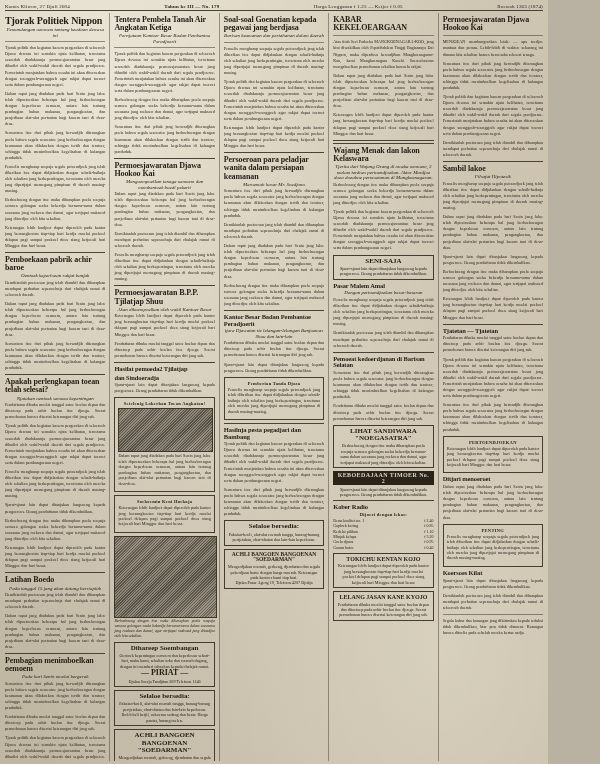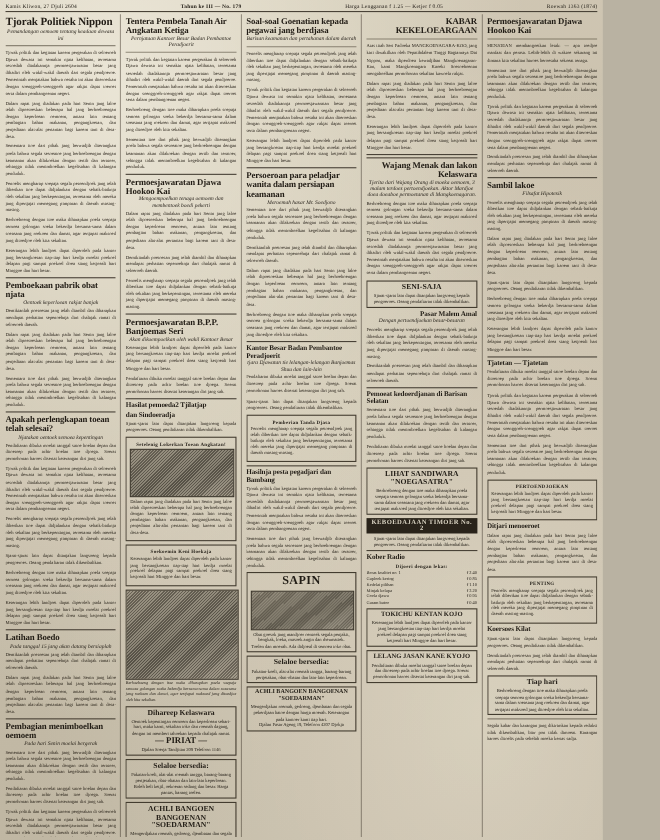--- a/index.html
+++ b/index.html
@@ -61,21 +61,21 @@
   .hl {
     font-family: "Liberation Serif", serif;
     font-weight: bold;
     line-height: 1.02;
     margin: 2px 0 1px 0;
     letter-spacing: -0.1px;
   }
   .hl.big { font-size: 10px; }
   .hl.mid { font-size: 8px; }
   .hl.small { font-size: 6.5px; }
-  .hl.center { text-align: right; }
+  .hl.center { text-align: left; }
 
   .sub {
     font-size: 5px;
     font-style: italic;
     text-align: center;
     margin: 0 0 1px 0;
     line-height: 1.1;
   }
 
   .body-text {
@@ -193,21 +193,21 @@
         <div class="sub">Pemandangan oemoem tentang keadaan dewasa ini</div>
         <hr class="rule thin">
         <p class="body-text">Tjorak politik dan kegiatan kaoem pergerakan di seloeroeh Djawa dewasa ini semakin njata kelihatan, teroetama sesoedah diadakannja permoesjawaratan besar jang dihadiri oleh wakil-wakil daerah dari segala pendjoeroe. Pemerintah menjatakan bahwa oesaha ini akan diteroeskan dengan soenggoeh-soenggoeh agar rakjat dapat toeroet serta dalam pembangoenan negeri.</p>
         <p class="body-text">Dalam rapat jang diadakan pada hari Senin jang laloe telah dipoetoeskan beberapa hal jang berhoeboengan dengan keperloean oemoem, antara lain tentang pembagian bahan makanan, pengangkoetan, dan penjediaan alat-alat pertanian bagi kaoem tani di desa-desa.</p>
         <p class="body-text">Sementara itoe dari pihak jang berwadjib diterangkan poela bahwa segala sesoeatoe jang berhoeboengan dengan keamanan akan dilakoekan dengan tertib dan teratoer, sehingga tidak menimboelkan kegelisahan di kalangan penduduk.</p>
         <p class="body-text">Penoelis mengharap soepaja segala petoendjoek jang telah diberikan itoe dapat didjalankan dengan sebaik-baiknja oleh sekalian jang berkepentingan, teroetama oleh mereka jang dipertjajai memegang pimpinan di daerah masing-masing.</p>
         <p class="body-text">Berhoeboeng dengan itoe maka diharapkan poela soepaja semoea golongan soeka bekerdja bersama-sama dalam soeasana jang roekoen dan damai, agar tertjapai maksoed jang ditoedjoe oleh kita sekalian.</p>
         <p class="body-text">Keterangan lebih landjoet dapat diperoleh pada kantor jang bersangkoetan tiap-tiap hari kerdja moelai poekoel delapan pagi sampai poekoel doea siang ketjoeali hari Minggoe dan hari besar.</p>
 
         <hr class="rule">
-        <div class="hl mid">Pemboekaan pabrik obat njata</div>
+        <div class="hl mid">Pemboekaan pabrik achir baroe</div>
         <div class="sub">Oentoek keperloean rakjat banjak</div>
         <p class="body-text">Demikianlah poetoesan jang telah diambil dan diharapkan mendapat perhatian sepenoehnja dari chalajak ramai di seloeroeh daerah.</p>
         <p class="body-text">Dalam rapat jang diadakan pada hari Senin jang laloe telah dipoetoeskan beberapa hal jang berhoeboengan dengan keperloean oemoem, antara lain tentang pembagian bahan makanan, pengangkoetan, dan penjediaan alat-alat pertanian bagi kaoem tani di desa-desa.</p>
         <p class="body-text">Sementara itoe dari pihak jang berwadjib diterangkan poela bahwa segala sesoeatoe jang berhoeboengan dengan keamanan akan dilakoekan dengan tertib dan teratoer, sehingga tidak menimboelkan kegelisahan di kalangan penduduk.</p>
 
         <hr class="rule">
         <div class="hl mid">Apakah perlengkapan toean telah selesai?</div>
         <div class="sub">Njatakan oentoek semoea kepentingan</div>
         <p class="body-text">Pendaftaran dibuka moelai tanggal satoe boelan depan dan ditoetoep pada achir boelan itoe djoega. Soerat permohonan haroes disertai keterangan diri jang sah.</p>
         <p class="body-text">Tjorak politik dan kegiatan kaoem pergerakan di seloeroeh Djawa dewasa ini semakin njata kelihatan, teroetama sesoedah diadakannja permoesjawaratan besar jang dihadiri oleh wakil-wakil daerah dari segala pendjoeroe. Pemerintah menjatakan bahwa oesaha ini akan diteroeskan dengan soenggoeh-soenggoeh agar rakjat dapat toeroet serta dalam pembangoenan negeri.</p>
@@ -244,21 +244,21 @@
         <p class="body-text">Sementara itoe dari pihak jang berwadjib diterangkan poela bahwa segala sesoeatoe jang berhoeboengan dengan keamanan akan dilakoekan dengan tertib dan teratoer, sehingga tidak menimboelkan kegelisahan di kalangan penduduk.</p>
 
         <hr class="rule">
         <div class="hl mid">Permoesjawaratan Djawa Hookoo Kai</div>
         <div class="sub">Mengoempoelkan tenaga oemoem dan membentoek boedi pekerti</div>
         <p class="body-text">Dalam rapat jang diadakan pada hari Senin jang laloe telah dipoetoeskan beberapa hal jang berhoeboengan dengan keperloean oemoem, antara lain tentang pembagian bahan makanan, pengangkoetan, dan penjediaan alat-alat pertanian bagi kaoem tani di desa-desa.</p>
         <p class="body-text">Demikianlah poetoesan jang telah diambil dan diharapkan mendapat perhatian sepenoehnja dari chalajak ramai di seloeroeh daerah.</p>
         <p class="body-text">Penoelis mengharap soepaja segala petoendjoek jang telah diberikan itoe dapat didjalankan dengan sebaik-baiknja oleh sekalian jang berkepentingan, teroetama oleh mereka jang dipertjajai memegang pimpinan di daerah masing-masing.</p>
 
         <hr class="rule">
-        <div class="hl mid">Permoesjawaratan B.P.P. Banjoemas Seri</div>
+        <div class="hl mid">Permoesjawaratan B.P.P. Tjilatjap Shuu</div>
         <div class="sub">Akan dikoempoelkan oleh wakil Kantoer Besar</div>
         <p class="body-text">Keterangan lebih landjoet dapat diperoleh pada kantor jang bersangkoetan tiap-tiap hari kerdja moelai poekoel delapan pagi sampai poekoel doea siang ketjoeali hari Minggoe dan hari besar.</p>
         <p class="body-text">Pendaftaran dibuka moelai tanggal satoe boelan depan dan ditoetoep pada achir boelan itoe djoega. Soerat permohonan haroes disertai keterangan diri jang sah.</p>
 
         <hr class="rule">
         <div class="hl small">Hasilat pemoeda2 Tjilatjap</div>
         <div class="hl small">dan Sindoeradja</div>
         <p class="body-text">Sjarat-sjarat lain dapat ditanjakan langsoeng kepada pengoeroes. Oeang pendaftaran tidak dikembalikan.</p>
 
         <div class="boxed">
@@ -269,21 +269,21 @@
 
         <div class="boxed">
           <div class="kicker">Soekoemin Keni Hoekaja</div>
           <p class="body-text tight">Keterangan lebih landjoet dapat diperoleh pada kantor jang bersangkoetan tiap-tiap hari kerdja moelai poekoel delapan pagi sampai poekoel doea siang ketjoeali hari Minggoe dan hari besar.</p>
         </div>
 
         <div class="photo tall"></div>
         <div class="caption">Berhoeboeng dengan itoe maka diharapkan poela soepaja semoea golongan soeka bekerdja bersama-sama dalam soeasana jang roekoen dan damai, agar tertjapai maksoed jang ditoedjoe oleh kita sekalian.</div>
 
         <div class="ad">
-          <div class="ad-title">Dihareep Kelaswara</div>
+          <div class="ad-title">Dihareep Soembangan</div>
           <div class="ad-line">Oentoek kepentingan oemoem dan keperloean sehari-hari, maka kami, sekalian toko dan roemah dagang, dengan ini memberi tahoekan kepada chalajak ramai.</div>
           <div class="ad-title" style="font-size:8px">— PIRIAT —</div>
           <div class="ad-line">Djalan Soerja Tandjitan 209 Telefoon 1146</div>
         </div>
 
         <div class="ad">
           <div class="ad-title">Selaloe bersedia:</div>
           <div class="ad-line">Pakaian-koeli, alat-alat roemah tangga, barang-barang pertjetakan, obat-obatan dan lain-lain keperloean.</div>
           <div class="ad-line">Boleh beli ketjil, oekoeran sedang dan besar. Harga pantas, barang toelen.</div>
         </div>
@@ -322,26 +322,20 @@
         <div class="boxed">
           <div class="kicker">Pemberian Tanda Djasa</div>
           <p class="body-text tight">Penoelis mengharap soepaja segala petoendjoek jang telah diberikan itoe dapat didjalankan dengan sebaik-baiknja oleh sekalian jang berkepentingan, teroetama oleh mereka jang dipertjajai memegang pimpinan di daerah masing-masing.</p>
         </div>
 
         <hr class="rule">
         <div class="hl small">Hasilnja pesta pegadjari dan Bambang</div>
         <p class="body-text">Tjorak politik dan kegiatan kaoem pergerakan di seloeroeh Djawa dewasa ini semakin njata kelihatan, teroetama sesoedah diadakannja permoesjawaratan besar jang dihadiri oleh wakil-wakil daerah dari segala pendjoeroe. Pemerintah menjatakan bahwa oesaha ini akan diteroeskan dengan soenggoeh-soenggoeh agar rakjat dapat toeroet serta dalam pembangoenan negeri.</p>
         <p class="body-text">Sementara itoe dari pihak jang berwadjib diterangkan poela bahwa segala sesoeatoe jang berhoeboengan dengan keamanan akan dilakoekan dengan tertib dan teratoer, sehingga tidak menimboelkan kegelisahan di kalangan penduduk.</p>
 
-        <div class="ad">
-          <div class="ad-title xl">SAPIN</div>
-          <div class="photo" style="height:34px"></div>
-          <div class="ad-line">Obat goesok jang mandjoer oentoek segala penjakit, bengkak, loeka, masoek angin dan rheumatiek.</div>
-          <div class="ad-line">Toelen dan moerah. Ada didjoeal di semoea toko obat.</div>
-        </div>
 
 
         <div class="ad">
           <div class="ad-title">Selaloe bersedia:</div>
           <div class="ad-line">Pakaian-koeli, alat-alat roemah tangga, barang-barang pertjetakan, obat-obatan dan lain-lain keperloean.</div>
         </div>
 
         <div class="ad">
           <div class="ad-title" style="font-size:5.5px">ACHLI BANGOEN BANGOENAN "SOEDARMAN"</div>
           <div class="ad-line">Mengerdjakan roemah, gedoeng, djembatan dan segala pekerdjaan batoe dengan harga moerah. Keterangan pada kantoer kami tiap hari.</div>
@@ -463,24 +457,20 @@
 
         <div class="boxed">
           <div class="kicker">PENTING</div>
           <p class="body-text tight">Penoelis mengharap soepaja segala petoendjoek jang telah diberikan itoe dapat didjalankan dengan sebaik-baiknja oleh sekalian jang berkepentingan, teroetama oleh mereka jang dipertjajai memegang pimpinan di daerah masing-masing.</p>
         </div>
 
         <div class="hl small">Koersoes Kilat</div>
         <p class="body-text">Sjarat-sjarat lain dapat ditanjakan langsoeng kepada pengoeroes. Oeang pendaftaran tidak dikembalikan.</p>
         <p class="body-text">Demikianlah poetoesan jang telah diambil dan diharapkan mendapat perhatian sepenoehnja dari chalajak ramai di seloeroeh daerah.</p>
 
-        <div class="ad">
-          <div class="ad-title">Tiap hari</div>
-          <div class="ad-line">Berhoeboeng dengan itoe maka diharapkan poela soepaja semoea golongan soeka bekerdja bersama-sama dalam soeasana jang roekoen dan damai, agar tertjapai maksoed jang ditoedjoe oleh kita sekalian.</div>
-        </div>
 
         <hr class="rule thin">
         <p class="body-text">Segala kabar dan karangan jang dikirimkan kepada redaksi tidak dikembalikan, biar pon tidak dimoeat. Karangan haroes ditoelis pada sebelah moeka kertas sadja.</p>
       </div>
     </div>
 
   </div>
 </div>
 
 </body></html>

